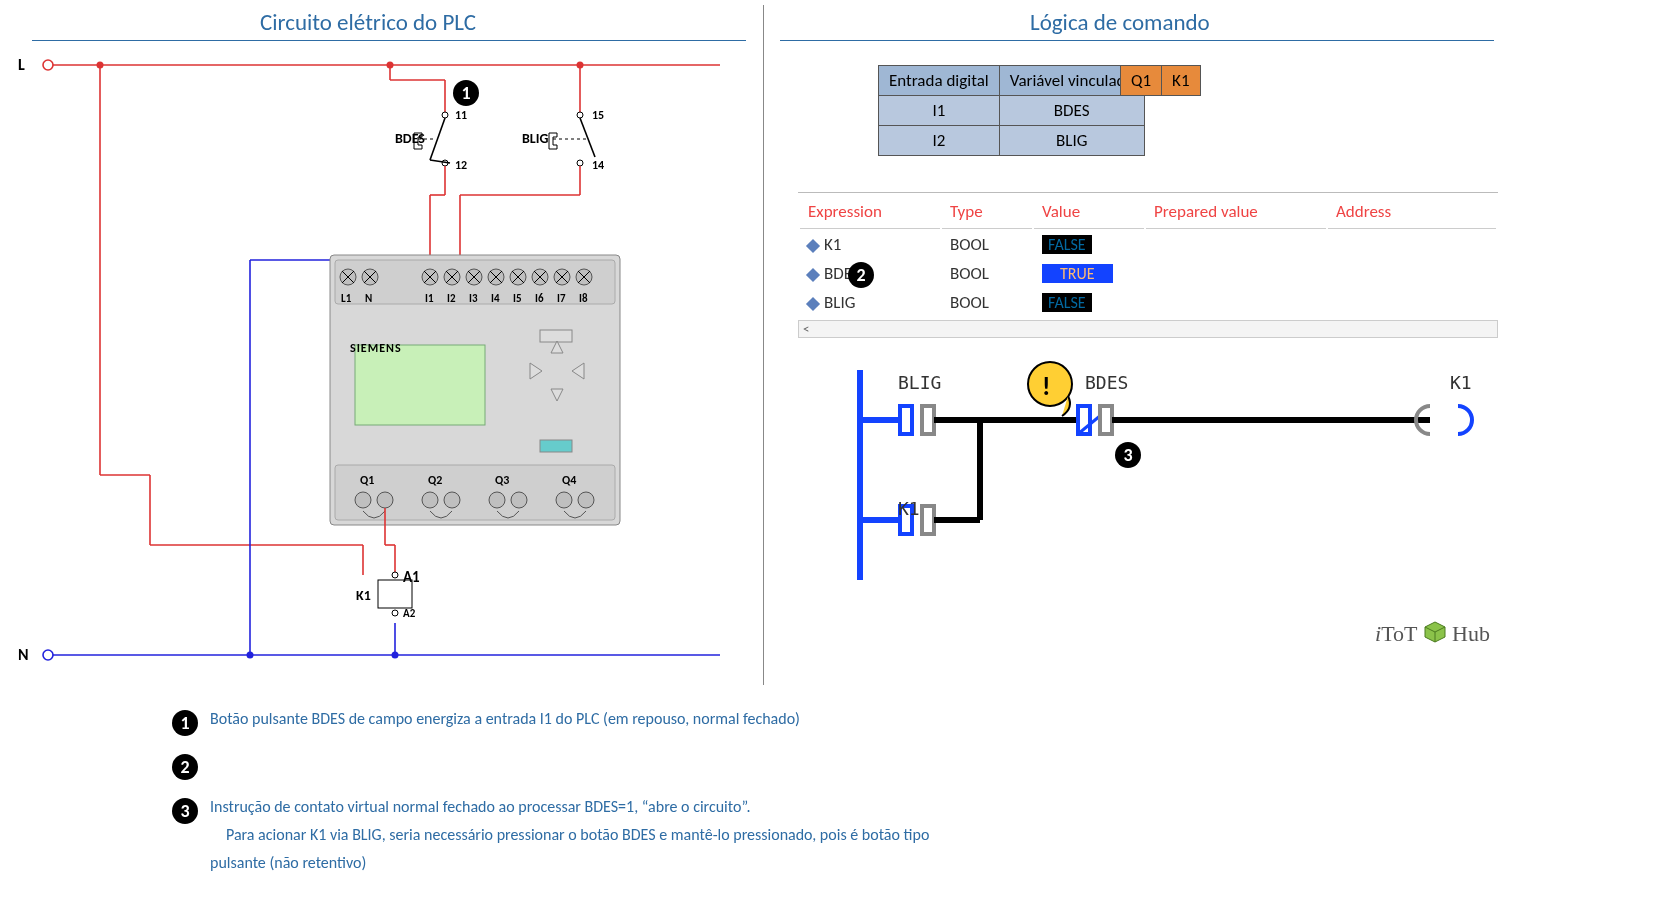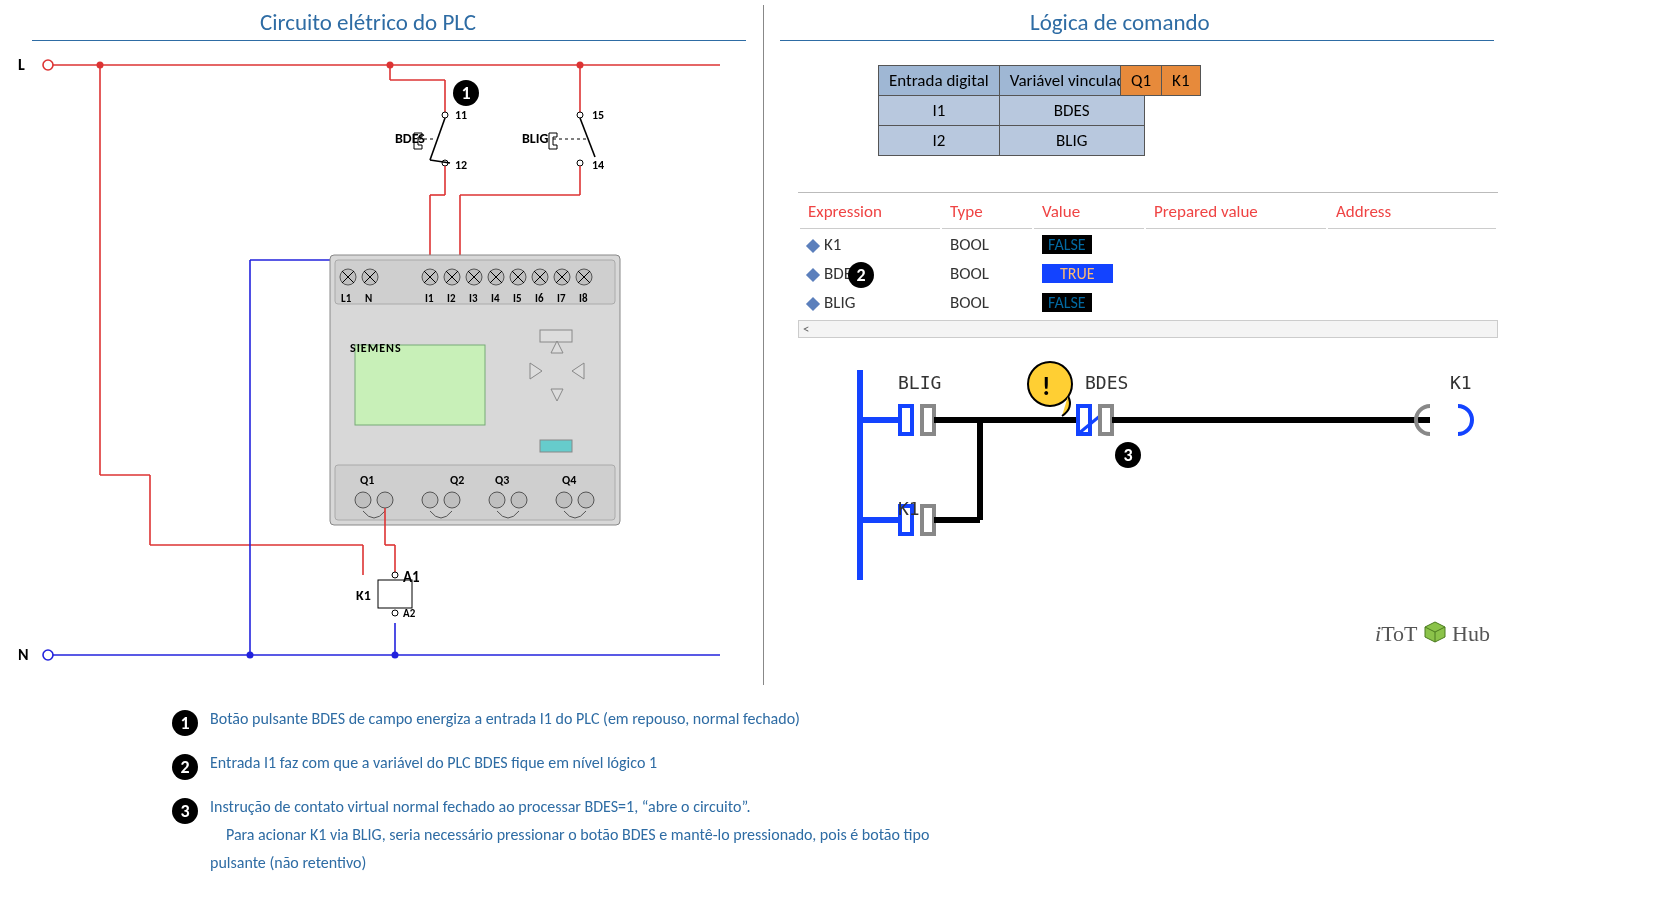--- a/index.html
+++ b/index.html
@@ -196,21 +196,21 @@
 <div class="clabel" style="left:425px; top:292px; font-size:11px;">I1</div>
 <div class="clabel" style="left:447px; top:292px; font-size:11px;">I2</div>
 <div class="clabel" style="left:469px; top:292px; font-size:11px;">I3</div>
 <div class="clabel" style="left:491px; top:292px; font-size:11px;">I4</div>
 <div class="clabel" style="left:513px; top:292px; font-size:11px;">I5</div>
 <div class="clabel" style="left:535px; top:292px; font-size:11px;">I6</div>
 <div class="clabel" style="left:557px; top:292px; font-size:11px;">I7</div>
 <div class="clabel" style="left:579px; top:292px; font-size:11px;">I8</div>
 
 <div class="clabel" style="left:360px; top:473px; font-size:12px;">Q1</div>
-<div class="clabel" style="left:428px; top:473px; font-size:12px;margin-left:22px;">Q2</div>
+<div class="clabel" style="left:428px; top:473px; font-size:12px;">Q2</div>
 <div class="clabel" style="left:495px; top:473px; font-size:12px;">Q3</div>
 <div class="clabel" style="left:562px; top:473px; font-size:12px;">Q4</div>
 
 <div class="clabel" style="left:356px; top:587px;">K1</div>
 <div class="clabel" style="left:403px; top:568px; font-size:15px;">A1</div>
 <div class="clabel" style="left:403px; top:607px; font-size:11px;">A2</div>
 
 <div class="bullet" style="left:453px; top:80px;">1</div>
 
 <table class="map in" style="position:absolute; left:878px; top:65px;">
@@ -316,20 +316,19 @@
         <line x1="22" y1="7" x2="12" y2="12" stroke="#4b7b20"></line>
         <line x1="12" y1="12" x2="12" y2="22" stroke="#4b7b20"></line>
       </svg>
   <span>Hub</span>
 </div>
 
 <div class="bullet" style="left:172px; top:710px;">1</div>
 <div class="expl" style="left:210px; top:708px;">Botão pulsante BDES de campo energiza a entrada I1 do PLC (em repouso, normal fechado)</div>
 
 <div class="bullet" style="left:172px; top:754px;">2</div>
-<div class="expl" style="left:210px; top:752px;">Entrada I1 faz com que a variável do PLC BDES fique em nível lógico 1</div>
 
 <div class="bullet" style="left:172px; top:798px;">3</div>
 <div class="expl" style="left:210px; top:796px;">Instrução de contato virtual normal fechado ao processar BDES=1, “abre o circuito”.</div>
 <div class="expl" style="left:210px; top:824px;margin-left:16px;">Para acionar K1 via BLIG, seria necessário pressionar o botão BDES e mantê-lo pressionado, pois é botão tipo</div>
 <div class="expl" style="left:210px; top:852px;">pulsante (não retentivo)</div>
 
 </div>
 
 </body></html>

